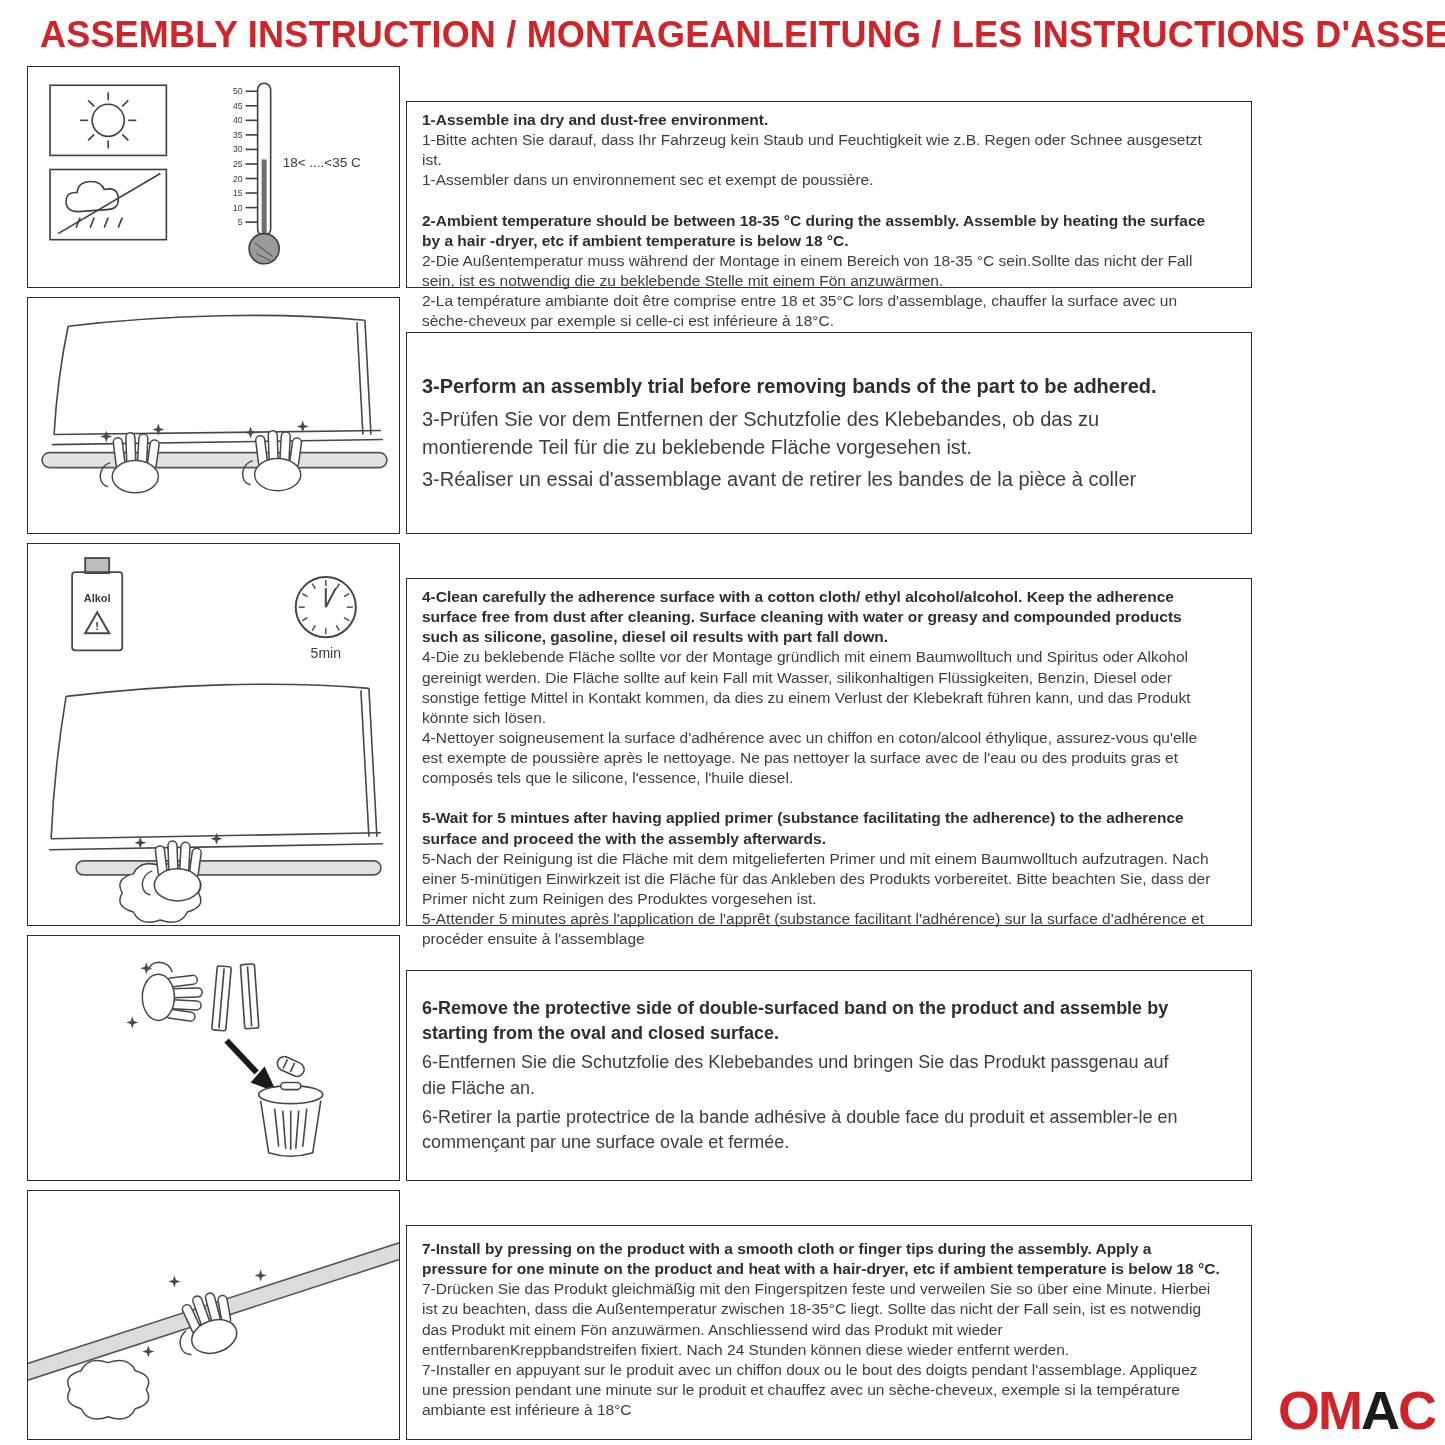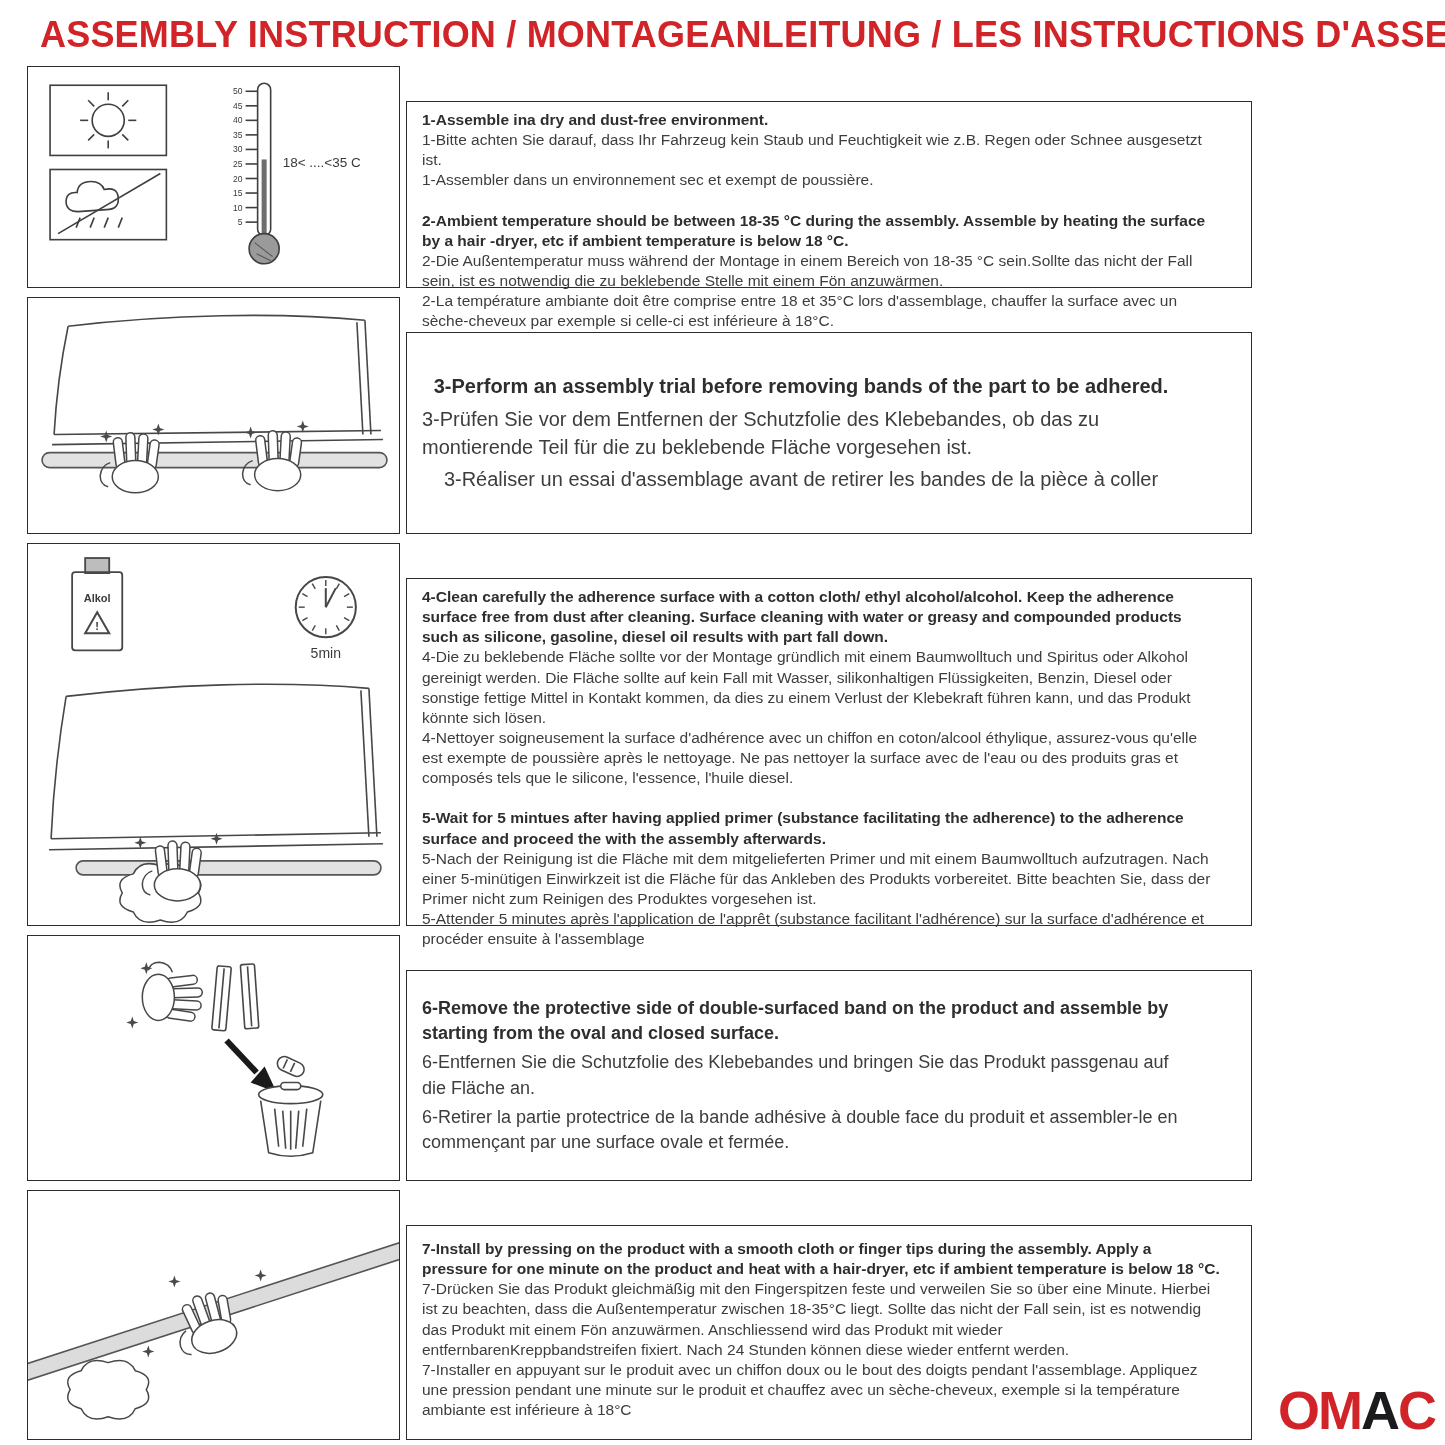--- a/index.html
+++ b/index.html
@@ -25,21 +25,21 @@
   .illus svg { display:block; width:100%; height:100%; }
   .textbox {
     flex:1; border:1.5px solid #2c2c2c; background:#fff;
     padding:8px 30px 8px 15px;
     margin-top:35px;
   }
   .vcenter { display:flex; flex-direction:column; justify-content:center; }
   p { font-size:15.5px; line-height:1.3; color:#3d3d3d; }
   p.en { font-weight:700; color:#2e2e2e; }
   .gap-before { margin-top:20px; }
-  .row-2 .textbox { padding-right:71px;align-items:center; }
+  .row-2 .textbox { padding-right:71px; }
   .row-2 p { font-size:20px; line-height:1.42; margin:2px 0; }
   .row-4 .textbox { padding-right:68px; }
   .row-4 p { font-size:18px; line-height:1.4; margin:2px 0; }
   .row-5 .textbox { padding-top:13px; }
   svg text { font-family:"Liberation Sans", sans-serif; fill:#3a3a3a; }
   .logo {
     position:absolute; right:10px; bottom:8px; z-index:5;
     font-size:54px; font-weight:900; letter-spacing:-2px; line-height:1;
     white-space:nowrap; background:#fff; padding-left:6px;
   }

